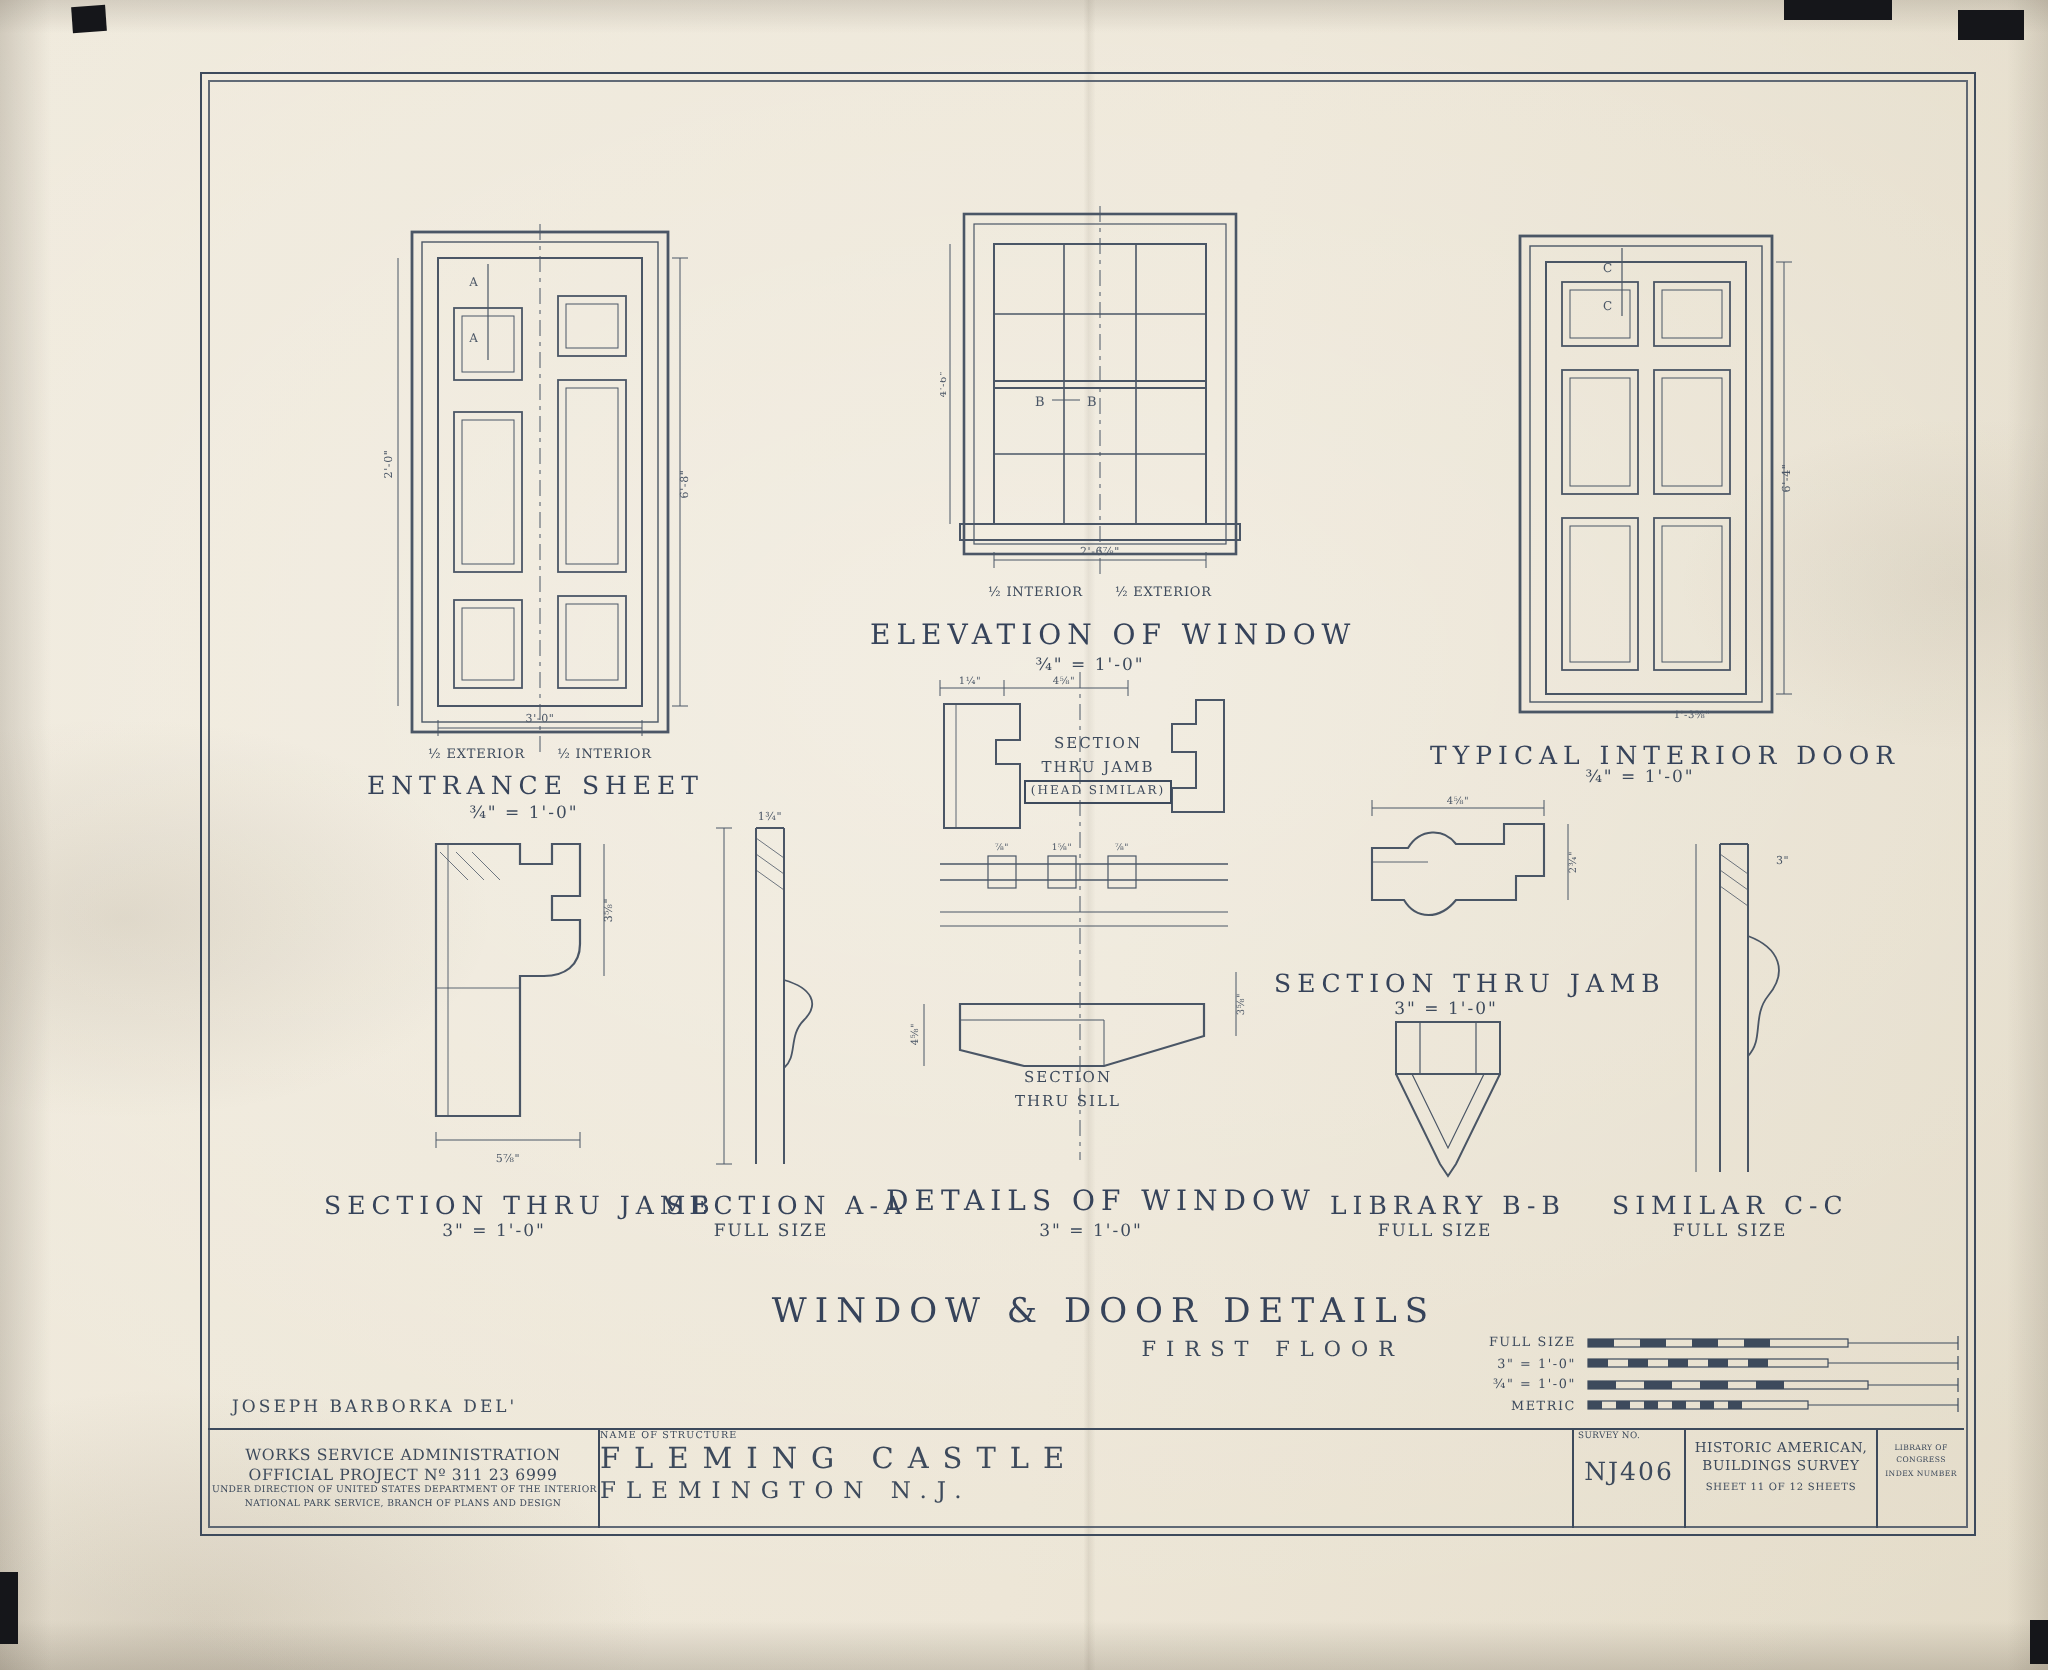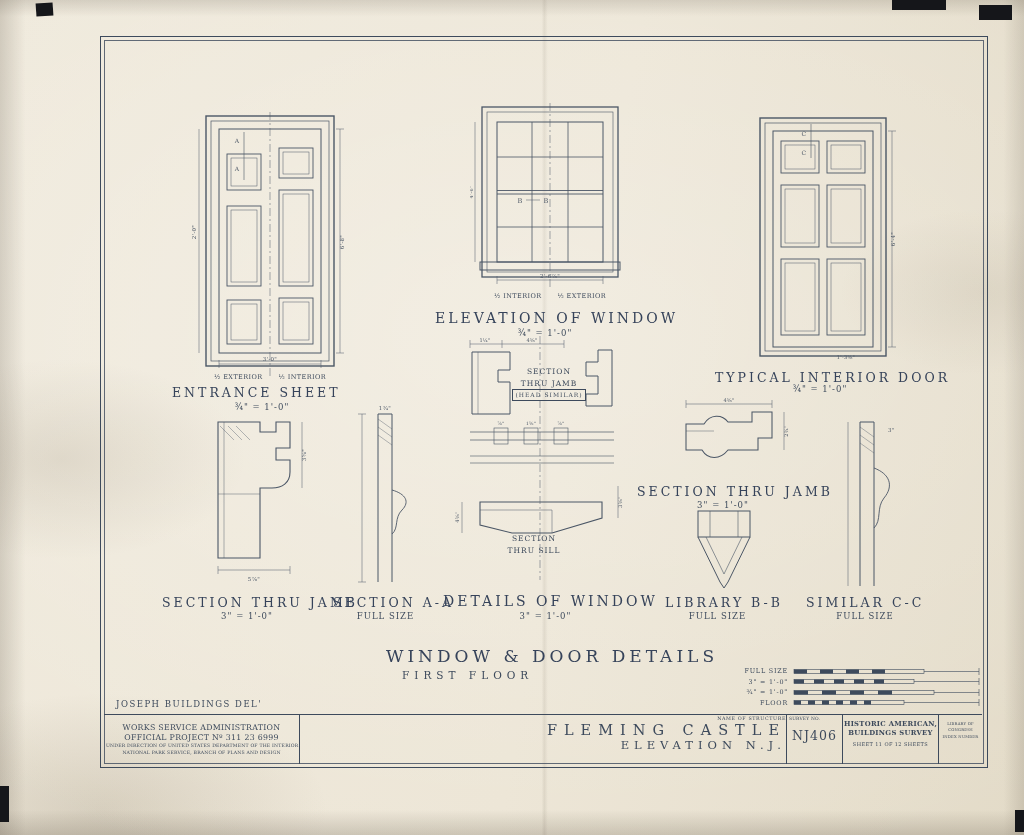--- a/index.html
+++ b/index.html
@@ -23,53 +23,53 @@
   .m1{left:36px;top:3px;width:17px;height:13px;transform:rotate(-4deg)}
   .m2{left:892px;top:0;width:54px;height:10px}
   .m3{left:979px;top:5px;width:33px;height:15px}
   .m4{left:0;top:786px;width:9px;height:36px}
   .m5{left:1015px;top:810px;width:9px;height:22px}
 
   .dwg{position:absolute;color:var(--ink);opacity:.92}
   .dwg line,.dwg rect,.dwg path,.dwg polyline{stroke:currentColor;fill:none;stroke-linecap:butt}
   .dwg text{fill:var(--ink);stroke:none;font-family:"DejaVu Serif",serif;letter-spacing:.3px}
 
-  .cap{position:absolute;text-align:left;font-size:12.5px;letter-spacing:3px;white-space:nowrap;color:#36435a}
+  .cap{position:absolute;text-align:right;font-size:12.5px;letter-spacing:3px;white-space:nowrap;color:#36435a}
   .cap.lg{font-size:14px}
   .scale-note{position:absolute;text-align:center;font-size:8.5px;letter-spacing:1px;white-space:nowrap}
   .half{position:absolute;display:flex;justify-content:center;gap:16px;font-size:6.5px;letter-spacing:.4px;white-space:nowrap}
   .note{position:absolute;text-align:center;font-size:7.5px;letter-spacing:1px;line-height:1.55}
   .note .boxed{border:.6px solid var(--ink);padding:0 2px;display:inline-block;font-size:6px}
   .sheet-title{position:absolute;text-align:center;font-size:17px;letter-spacing:4px;white-space:nowrap;color:#36435a}
-  .sheet-sub{position:absolute;text-align:left;font-size:10.5px;letter-spacing:5px;white-space:nowrap}
+  .sheet-sub{position:absolute;text-align:right;font-size:10.5px;letter-spacing:5px;white-space:nowrap}
   .delineator{position:absolute;left:116px;top:699px;font-size:8.5px;letter-spacing:1.5px}
 
   .legend{position:absolute;left:712px;top:666px;width:272px}
   .slrow{display:flex;align-items:center;height:10.5px}
   .sll{width:76px;text-align:right;font-size:6.4px;letter-spacing:.8px;padding-right:5px;white-space:nowrap}
   .slb{color:var(--ink)}
   .slb .f{fill:currentColor;stroke:none}
   .slb .o{fill:none;stroke:currentColor;stroke-width:.6}
   .slb line{stroke:currentColor;stroke-width:.6}
 
   .tb{position:absolute;left:104px;top:714px;width:878px;height:49px;border-top:1.6px solid var(--ink);display:flex}
   .tb-cell{border-left:1.2px solid var(--ink);height:100%;box-sizing:border-box}
   .tb-cell:first-child{border-left:none}
   .tb-wpa{width:195px;padding:3px 2px;text-align:center;display:flex;flex-direction:column;justify-content:center}
   .wpa1{font-size:7.8px;letter-spacing:.3px;line-height:1.3;white-space:nowrap}
   .wpa2{font-size:4.6px;letter-spacing:.2px;line-height:1.4;white-space:nowrap}
-  .tb-center{flex:1;text-align:right;padding-top:1px}
+  .tb-center{flex:1;text-align:left;padding-top:1px}
   .tb-label{font-size:4.8px;letter-spacing:.6px}
   .tb-name{font-size:14.5px;letter-spacing:7px;margin-top:1px;white-space:nowrap}
   .tb-loc{font-size:11.5px;letter-spacing:5px;white-space:nowrap}
   .tb-survey{width:56px;text-align:center}
   .tb-label2{font-size:4.4px;text-align:left;padding:1px 0 0 2px;letter-spacing:.2px}
   .tb-no{font-size:12.5px;letter-spacing:1px;margin-top:7px}
   .tb-habs{width:96px;text-align:center;padding-top:5px}
-  .habs1{font-size:6.8px;font-weight:bold;letter-spacing:.3px;line-height:1.35;white-space:nowrap}
+  .habs1{font-size:6.8px;font-weight:normal;letter-spacing:.3px;line-height:1.35;white-space:nowrap}
   .habs2{font-size:5px;margin-top:3px;letter-spacing:.4px;white-space:nowrap}
   .tb-corner{width:44px;text-align:center;padding-top:6px}
   .corner1{font-size:3.8px;line-height:1.7;letter-spacing:.2px}
 </style>
 </head>
 <body>
 
 <div id="sheet">
 
   <div class="mark m1"></div>
@@ -323,48 +323,48 @@
         <rect class="o" x="1" y="2.5" width="140" height="4"></rect>
         <rect class="f" x="1" y="2.5" width="14" height="4"></rect>
           <rect class="f" x="29" y="2.5" width="14" height="4"></rect>
           <rect class="f" x="57" y="2.5" width="14" height="4"></rect>
           <rect class="f" x="85" y="2.5" width="14" height="4"></rect>
         <line x1="141" y1="4.5" x2="186" y2="4.5"></line>
           <line x1="186" y1="1" x2="186" y2="8"></line>
       </svg>
     </div>
     <div class="slrow">
-      <span class="sll">FLOOR</span>
+      <span class="sll">METRIC</span>
       <svg class="slb" width="190" height="9" viewBox="0 0 190 9">
         <rect class="o" x="1" y="2.5" width="110" height="4"></rect>
         <rect class="f" x="1" y="2.5" width="7" height="4"></rect>
           <rect class="f" x="15" y="2.5" width="7" height="4"></rect>
           <rect class="f" x="29" y="2.5" width="7" height="4"></rect>
           <rect class="f" x="43" y="2.5" width="7" height="4"></rect>
           <rect class="f" x="57" y="2.5" width="7" height="4"></rect>
           <rect class="f" x="71" y="2.5" width="7" height="4"></rect>
         <line x1="111" y1="4.5" x2="186" y2="4.5"></line>
           <line x1="186" y1="1" x2="186" y2="8"></line>
       </svg>
     </div>
   </div>
 
-  <div class="delineator">JOSEPH BUILDINGS DEL'</div>
+  <div class="delineator">JOSEPH BARBORKA DEL'</div>
 
   <div class="tb">
     <div class="tb-cell tb-wpa">
       <div class="wpa1">WORKS SERVICE ADMINISTRATION</div>
       <div class="wpa1">OFFICIAL PROJECT Nº 311 23 6999</div>
       <div class="wpa2">UNDER DIRECTION OF UNITED STATES DEPARTMENT OF THE INTERIOR</div>
       <div class="wpa2">NATIONAL PARK SERVICE, BRANCH OF PLANS AND DESIGN</div>
     </div>
     <div class="tb-cell tb-center">
       <div class="tb-label">NAME OF STRUCTURE</div>
       <div class="tb-name">FLEMING CASTLE</div>
-      <div class="tb-loc">ELEVATION N.J.</div>
+      <div class="tb-loc">FLEMINGTON N.J.</div>
     </div>
     <div class="tb-cell tb-survey">
       <div class="tb-label2">SURVEY NO.</div>
       <div class="tb-no">NJ406</div>
     </div>
     <div class="tb-cell tb-habs">
       <div class="habs1">HISTORIC AMERICAN,</div>
       <div class="habs1">BUILDINGS SURVEY</div>
       <div class="habs2">SHEET 11 OF 12 SHEETS</div>
     </div>

